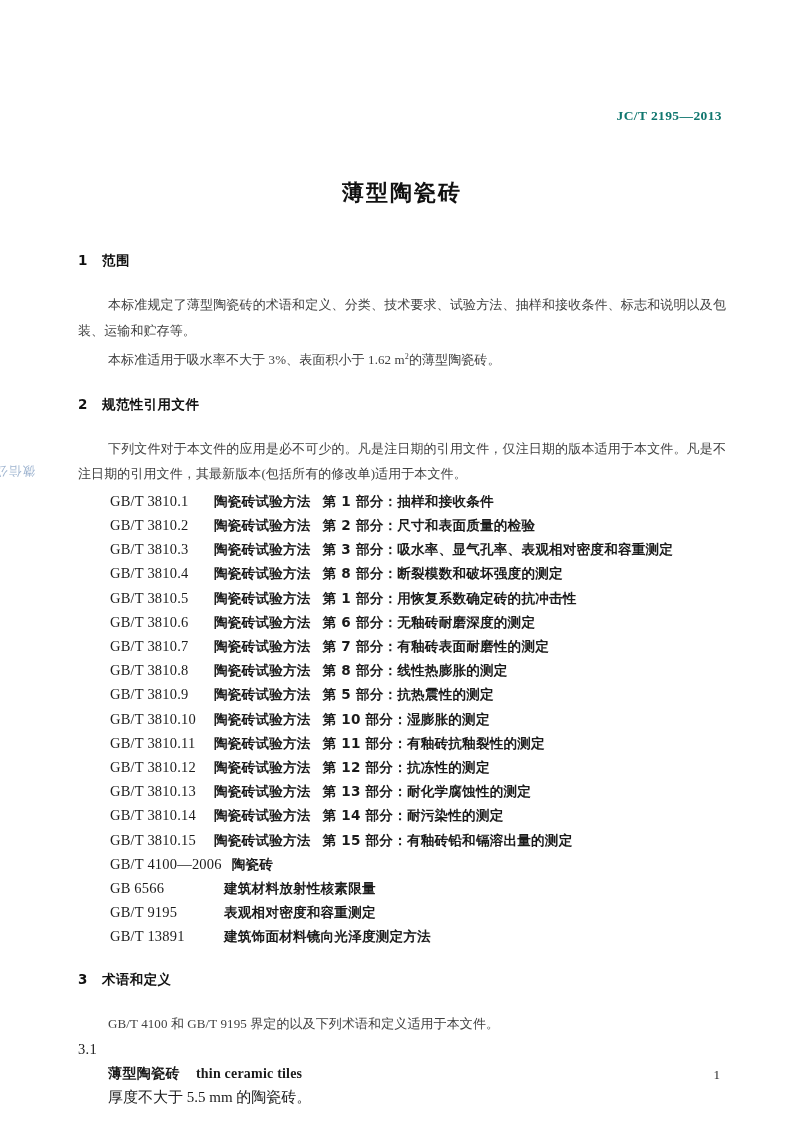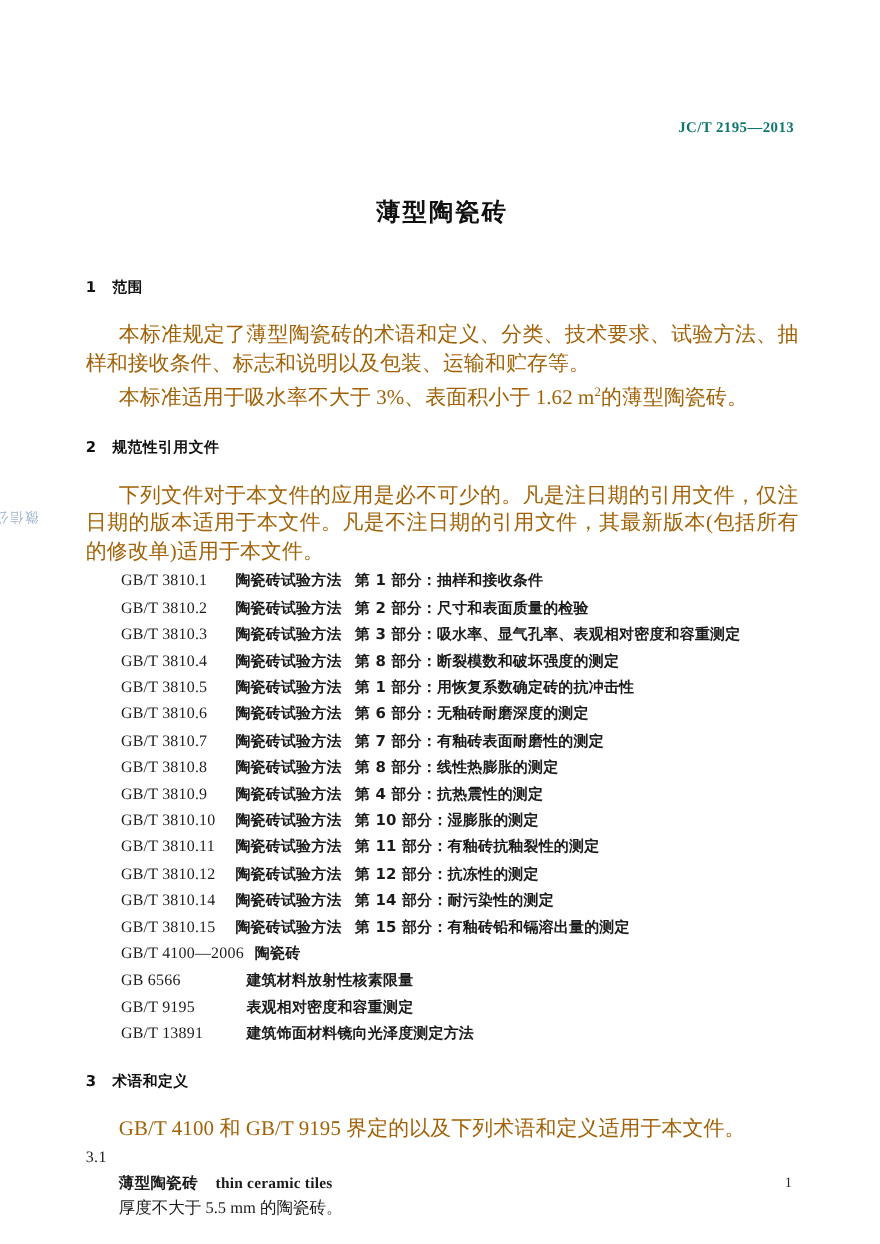--- a/index.html
+++ b/index.html
@@ -58,26 +58,26 @@
     color: #111;
     margin: 0 0 22px 0;
     letter-spacing: 0.4px;
   }
   .clause-head .num {
     display: inline-block;
     min-width: 24px;
   }
 
   p.body-text {
-    font-size: 19px;
+    font-size: 13px;
     line-height: 25.5px;
     margin: 0 0 1px 0;
     text-align: justify;
     letter-spacing: 0.1px;
-    color: #a16207;
+    color: #404040;
   }
   p.indent {
     text-indent: 30px;
   }
   .tight {
     letter-spacing: -0.2px;
   }
   .block-gap  { height: 22px; }
 
   
@@ -240,30 +240,33 @@
       <li>
         <span class="ref-code">GB/T 3810.6</span><span class="ref-name">陶瓷砖试验方法</span><span class="ref-part">第 6 部分：无釉砖耐磨深度的测定</span>
       </li>
       <li>
         <span class="ref-code">GB/T 3810.7</span><span class="ref-name">陶瓷砖试验方法</span><span class="ref-part">第 7 部分：有釉砖表面耐磨性的测定</span>
       </li>
       <li>
         <span class="ref-code">GB/T 3810.8</span><span class="ref-name">陶瓷砖试验方法</span><span class="ref-part">第 8 部分：线性热膨胀的测定</span>
       </li>
       <li>
-        <span class="ref-code">GB/T 3810.9</span><span class="ref-name">陶瓷砖试验方法</span><span class="ref-part">第 4 部分：抗热震性的测定</span>
+        <span class="ref-code">GB/T 3810.9</span><span class="ref-name">陶瓷砖试验方法</span><span class="ref-part">第 5 部分：抗热震性的测定</span>
       </li>
       <li>
         <span class="ref-code">GB/T 3810.10</span><span class="ref-name">陶瓷砖试验方法</span><span class="ref-part">第 10 部分：湿膨胀的测定</span>
       </li>
       <li>
         <span class="ref-code">GB/T 3810.11</span><span class="ref-name">陶瓷砖试验方法</span><span class="ref-part">第 11 部分：有釉砖抗釉裂性的测定</span>
       </li>
       <li>
         <span class="ref-code">GB/T 3810.12</span><span class="ref-name">陶瓷砖试验方法</span><span class="ref-part">第 12 部分：抗冻性的测定</span>
+      </li>
+      <li>
+        <span class="ref-code">GB/T 3810.13</span><span class="ref-name">陶瓷砖试验方法</span><span class="ref-part">第 13 部分：耐化学腐蚀性的测定</span>
       </li>
       <li>
         <span class="ref-code">GB/T 3810.14</span><span class="ref-name">陶瓷砖试验方法</span><span class="ref-part">第 14 部分：耐污染性的测定</span>
       </li>
       <li>
         <span class="ref-code">GB/T 3810.15</span><span class="ref-name">陶瓷砖试验方法</span><span class="ref-part">第 15 部分：有釉砖铅和镉溶出量的测定</span>
       </li>
       <li>
         <span class="ref-code">GB/T 4100—2006</span><span class="ref-simple">陶瓷砖</span>
       </li>

